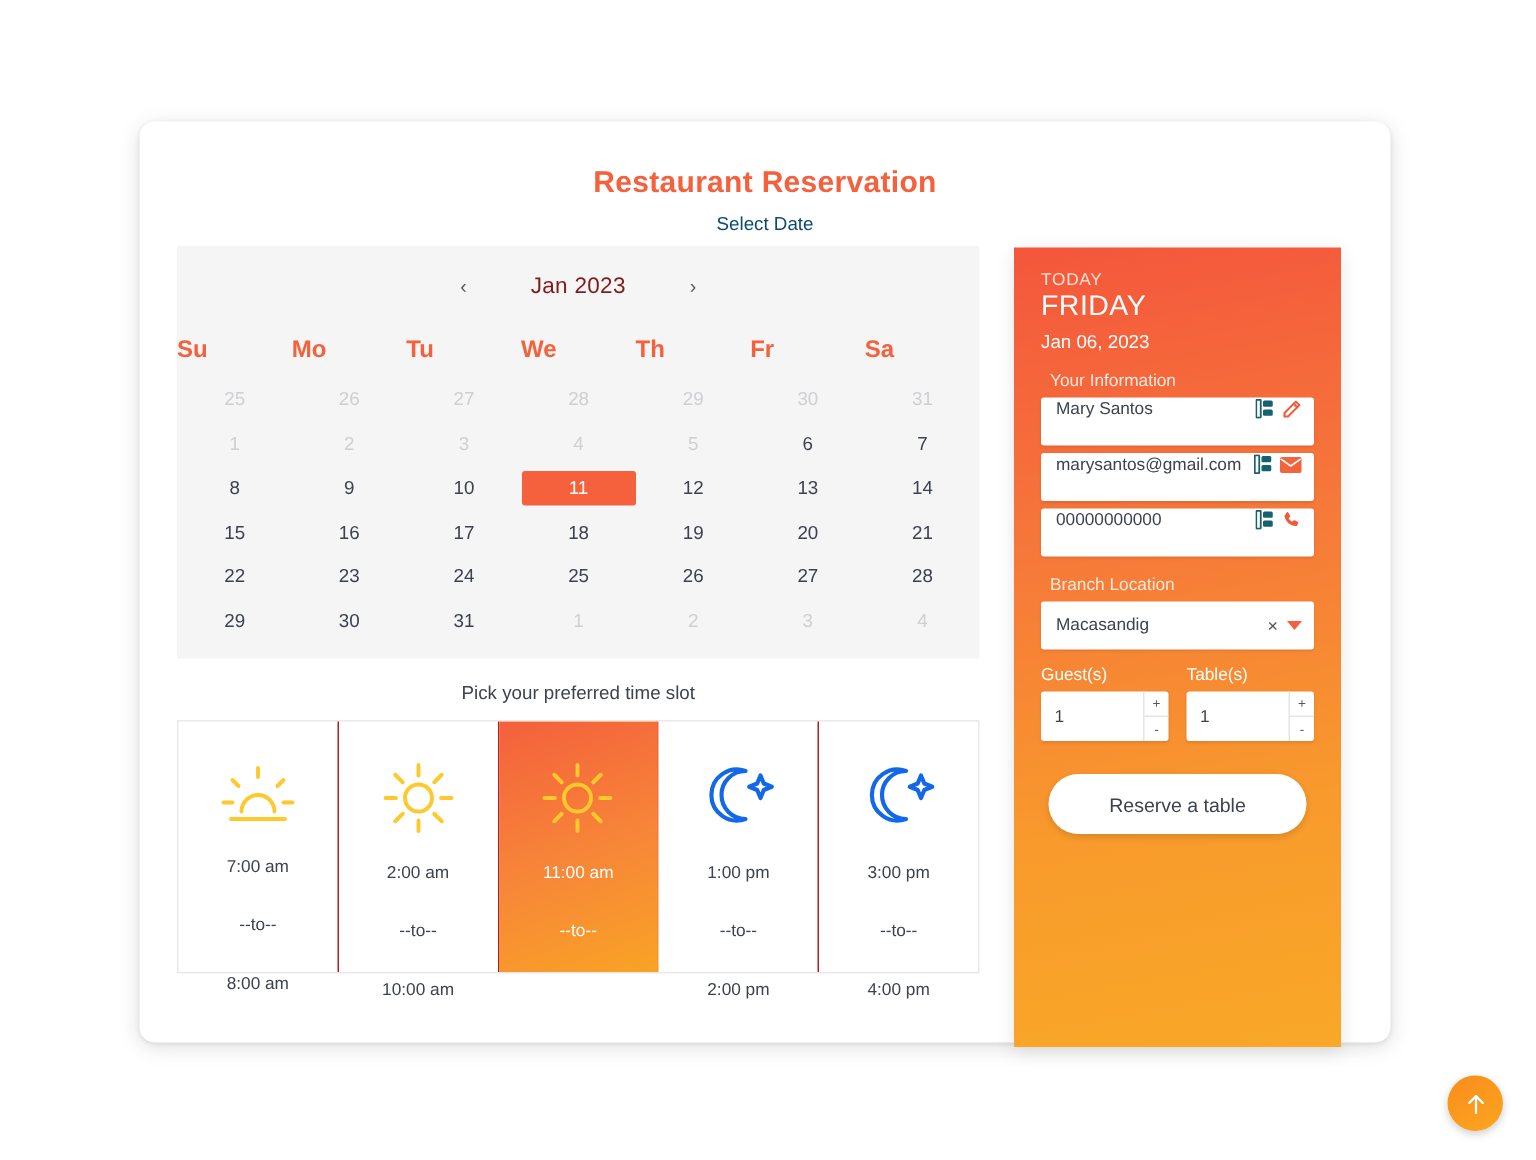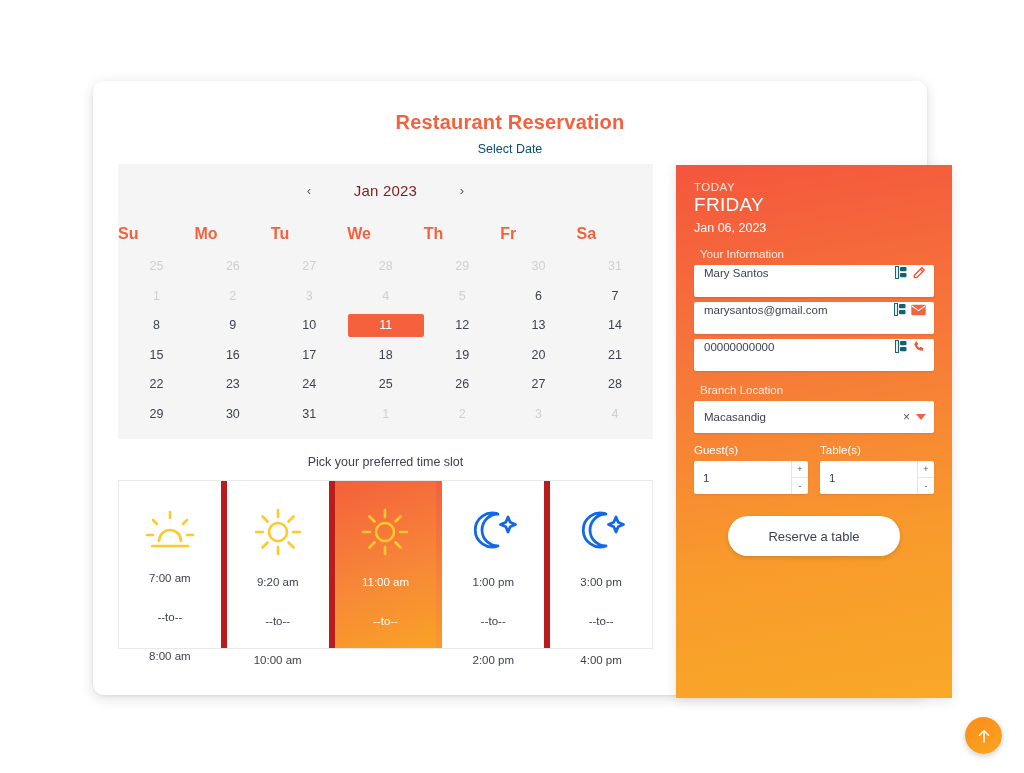--- a/index.html
+++ b/index.html
@@ -129,21 +129,21 @@
   }
   .slots {
     display: flex;
     width: 535px;
     border: 1px solid #e9e9ec;
     background: #fff;
   }
   .slot {
     flex: 1;
     height: 167px;
-    border-right: 6px solid #b91c1c;
+    border-right: 1px solid #b91c1c;
     display: flex;
     flex-direction: column;
     align-items: center;
     justify-content: flex-start;
     padding-top: 26px;
     cursor: pointer;
   }
   .slot:last-child { border-right: none; }
   .slot.selected {
     background: linear-gradient(160deg, #f4603c 0%, #f78738 55%, #f9a325 100%);
@@ -156,21 +156,21 @@
     margin-top: 11px;
     line-height: 28px;
   }
   .slot.selected .slot-time { color: #ffffff; }
 
   
   .panel {
     position: absolute;
     left: 676px;
     top: 165px;
-    width: 276px;
+    width: 218px;
     height: 533px;
     background: linear-gradient(170deg, #f4563c 0%, #f6773a 35%, #f89a2c 70%, #f9a827 100%);
     padding: 16px 18px 0 18px;
     box-shadow: 0 3px 12px rgba(0,0,0,0.10);
   }
   .p-today {
     font-size: 11.5px;
     color: #ffe3d4;
     letter-spacing: 0.5px;
   }
@@ -480,21 +480,21 @@
               <line x1="25" y1="3" x2="25" y2="10"></line>
               <line x1="25" y1="40" x2="25" y2="47"></line>
               <line x1="3" y1="25" x2="10" y2="25"></line>
               <line x1="40" y1="25" x2="47" y2="25"></line>
               <line x1="9.5" y1="9.5" x2="14.5" y2="14.5"></line>
               <line x1="35.5" y1="35.5" x2="40.5" y2="40.5"></line>
               <line x1="40.5" y1="9.5" x2="35.5" y2="14.5"></line>
               <line x1="14.5" y1="35.5" x2="9.5" y2="40.5"></line>
             </svg>
           </div>
-          <div class="slot-time">9:20 am</div>
+          <div class="slot-time">2:00 am</div>
           <div class="slot-time">--to--</div>
           <div class="slot-time">10:00 am</div>
         </div>
         <div class="slot selected">
           <div class="slot-icon">
             <svg width="50" height="50" viewBox="0 0 50 50" fill="none" stroke="#ffc82c" stroke-width="2.6" stroke-linecap="round">
               <circle cx="25" cy="25" r="9"></circle>
               <line x1="25" y1="3" x2="25" y2="10"></line>
               <line x1="25" y1="40" x2="25" y2="47"></line>
               <line x1="3" y1="25" x2="10" y2="25"></line>

